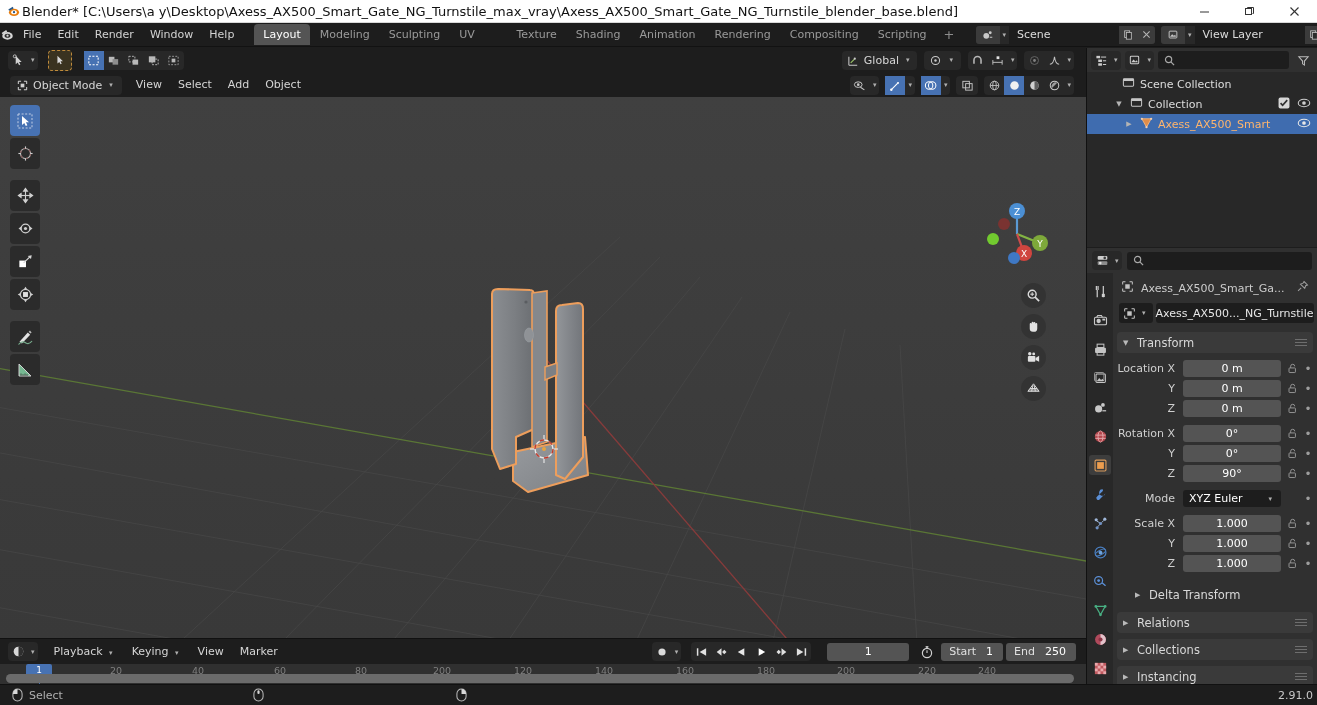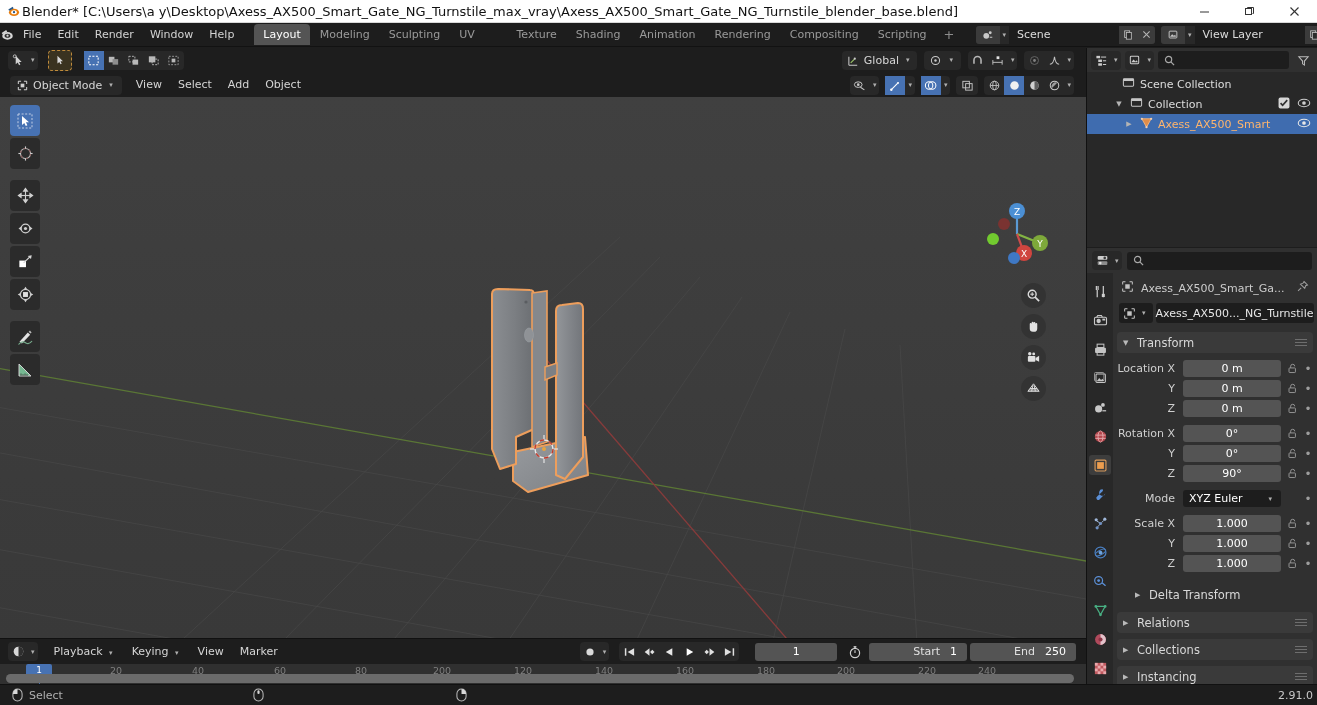--- a/index.html
+++ b/index.html
@@ -105,21 +105,21 @@
   .playhead { position:absolute; top:0px; width:26px; height:13px; background:#4772b3;
     border-radius:2px; color:#fff; font-size:9px; text-align:center; line-height:13px; transform:translateX(-50%); }
   .playhead-line { position:absolute; top:12px; width:1px; height:9px; background:#4772b3; }
   .scrollbar-h { position:absolute; bottom:2px; left:6px; width:1068px; height:9px;
     background:#6b6b6b; border-radius:5px; }
   .frame-field {
     height:18px; background:#545454; border-radius:3px; width:82px;
     display:flex; align-items:center; justify-content:center; font-size:11px; color:#fff;
   }
   .se-field { display:flex; align-items:center; height:18px; background:#545454; border-radius:3px; }
-  .se-field .lb { padding:0 8px; font-size:11px; color:#e0e0e0;margin-left:36px; }
+  .se-field .lb { padding:0 8px; font-size:11px; color:#e0e0e0; }
   .se-field .vl { padding:0 10px 0 2px; font-size:11px; color:#fff; }
 
   
   .outliner { position:absolute; top:48px; left:1087px; width:230px; height:199px; background:#282828; }
   .outl-header { height:24px; display:flex; align-items:center; padding:0 4px; gap:4px; background:#303030; }
   .search-box { flex:1; height:18px; background:#1d1d1d; border-radius:3px; display:flex; align-items:center; padding:0 6px; gap:5px; }
   .otree { padding-top:2px; font-size:11px;text-align:right; }
   .orow { height:20px; display:flex; align-items:center; gap:5px; padding-right:6px; color:#ddd; }
   .orow.sel { background:#3f6caf; }
   .orow.sel .olabel { color:#ffb56c; }

